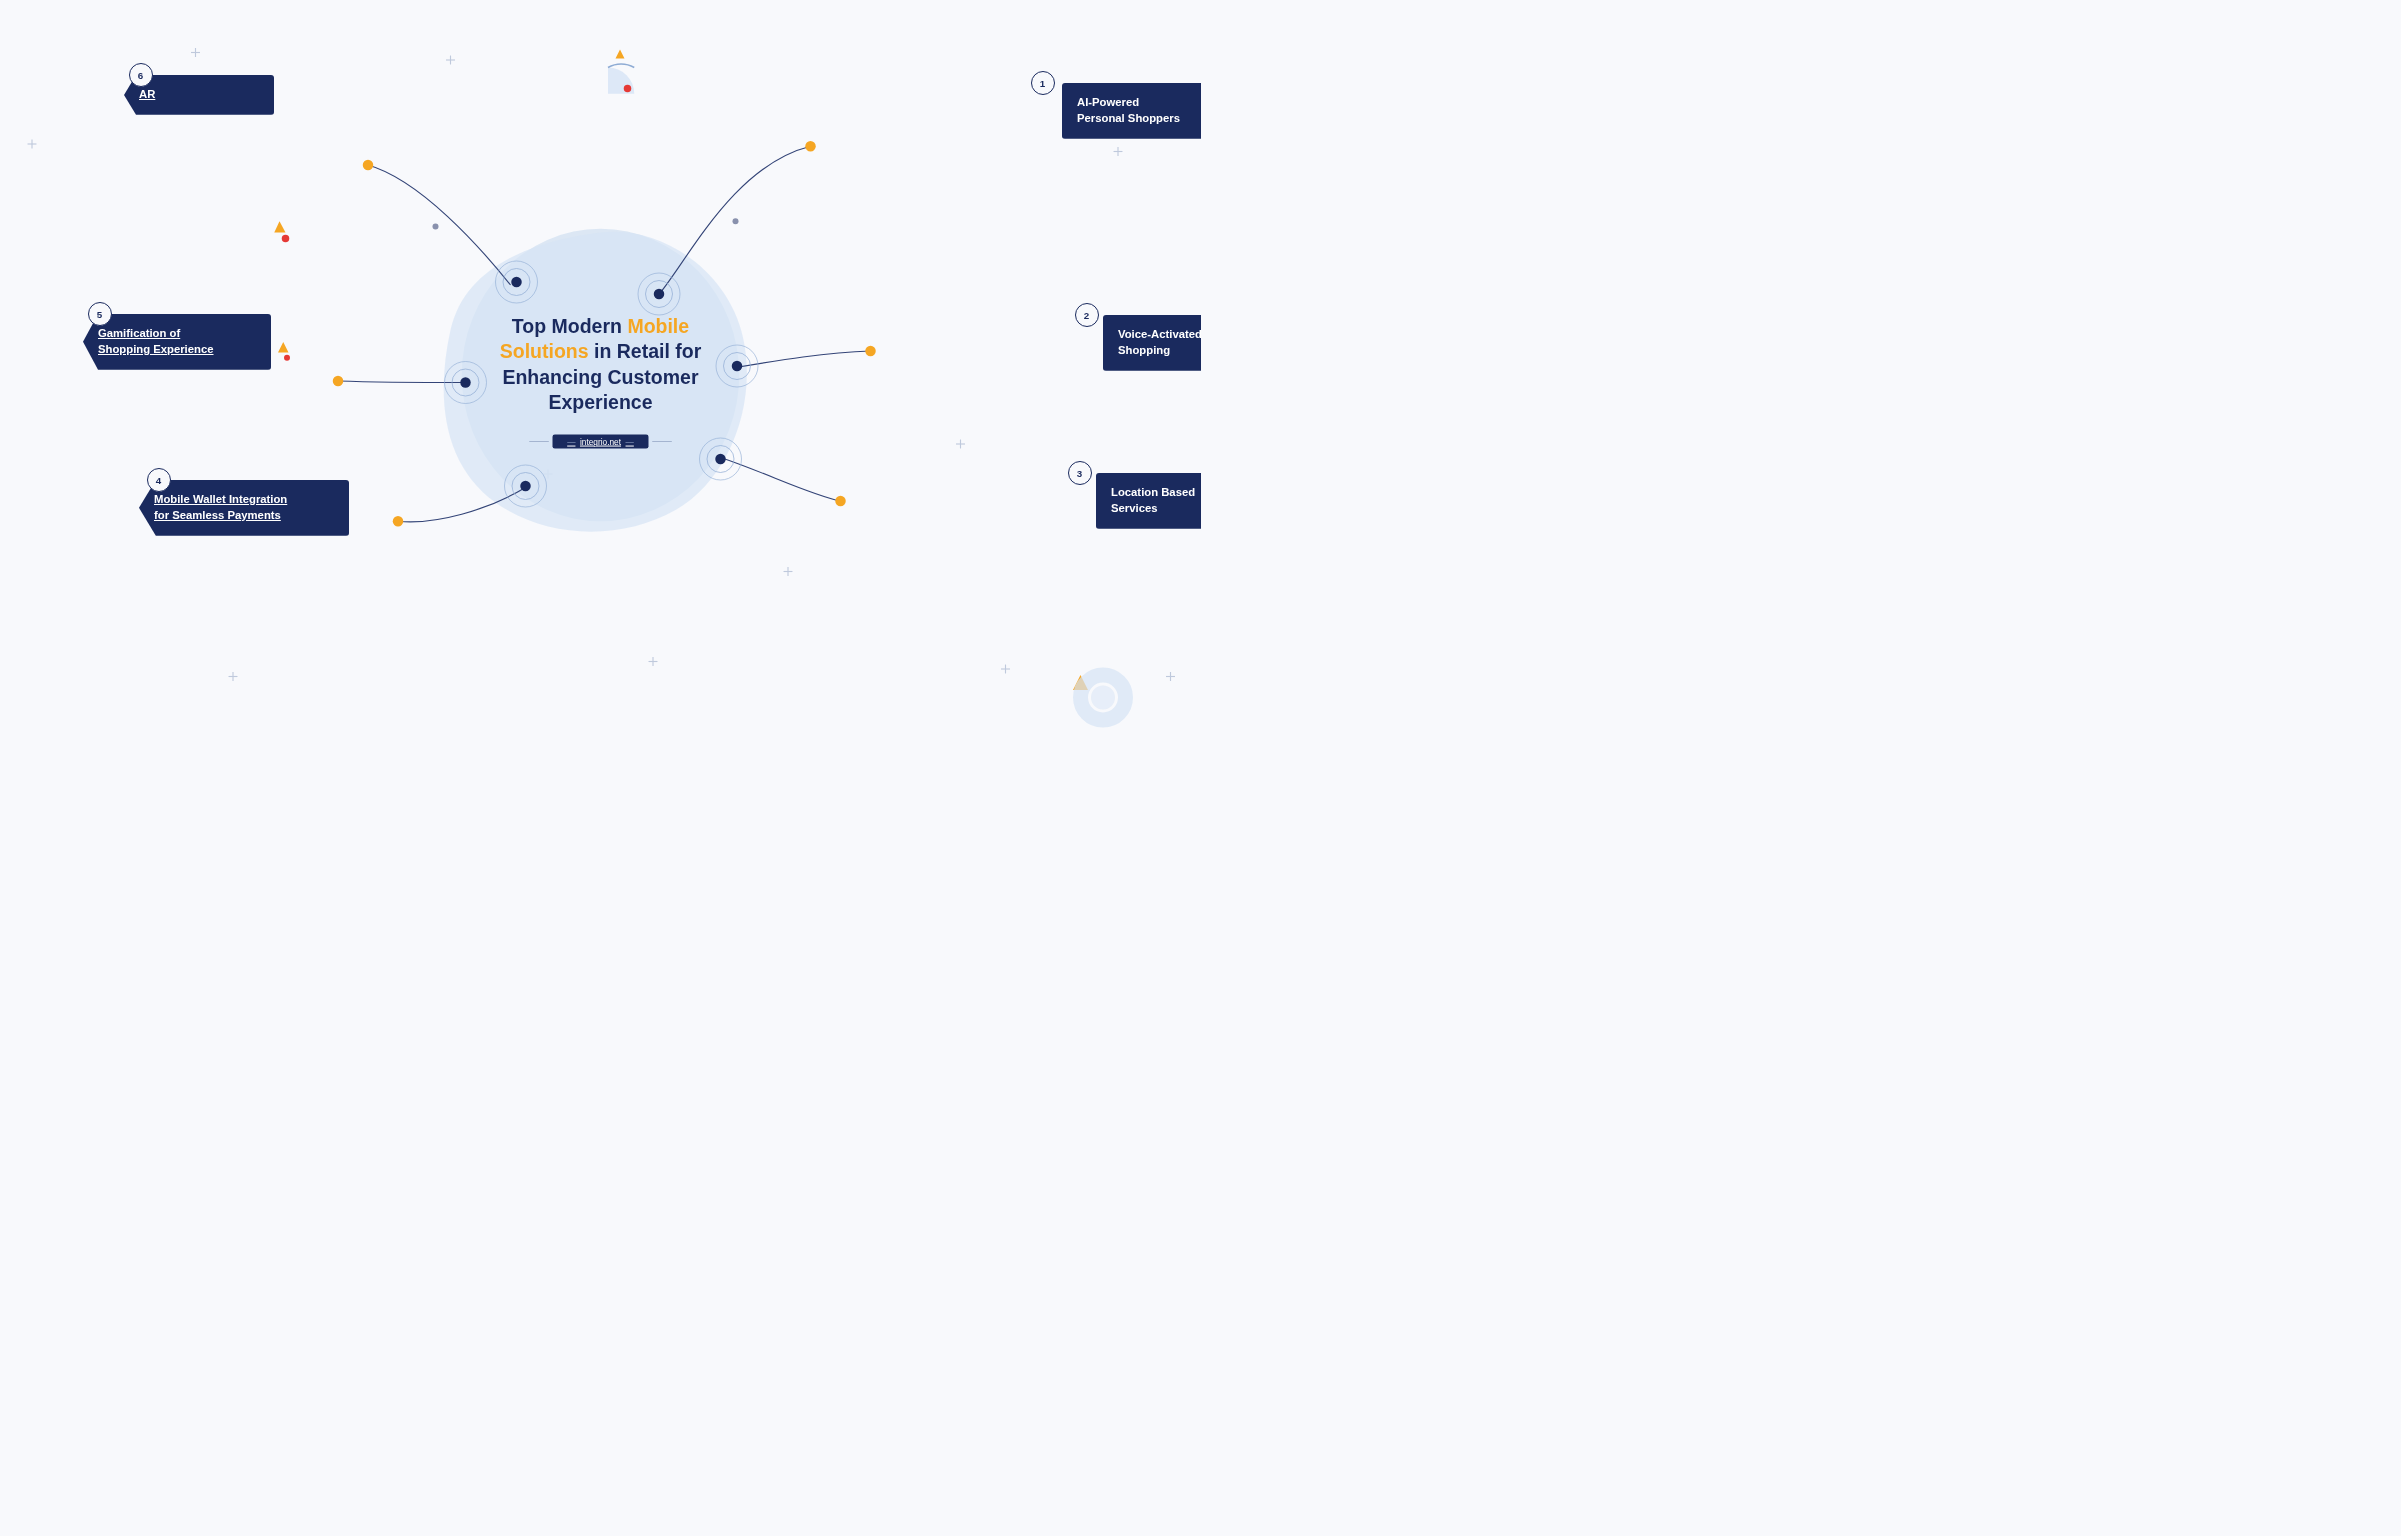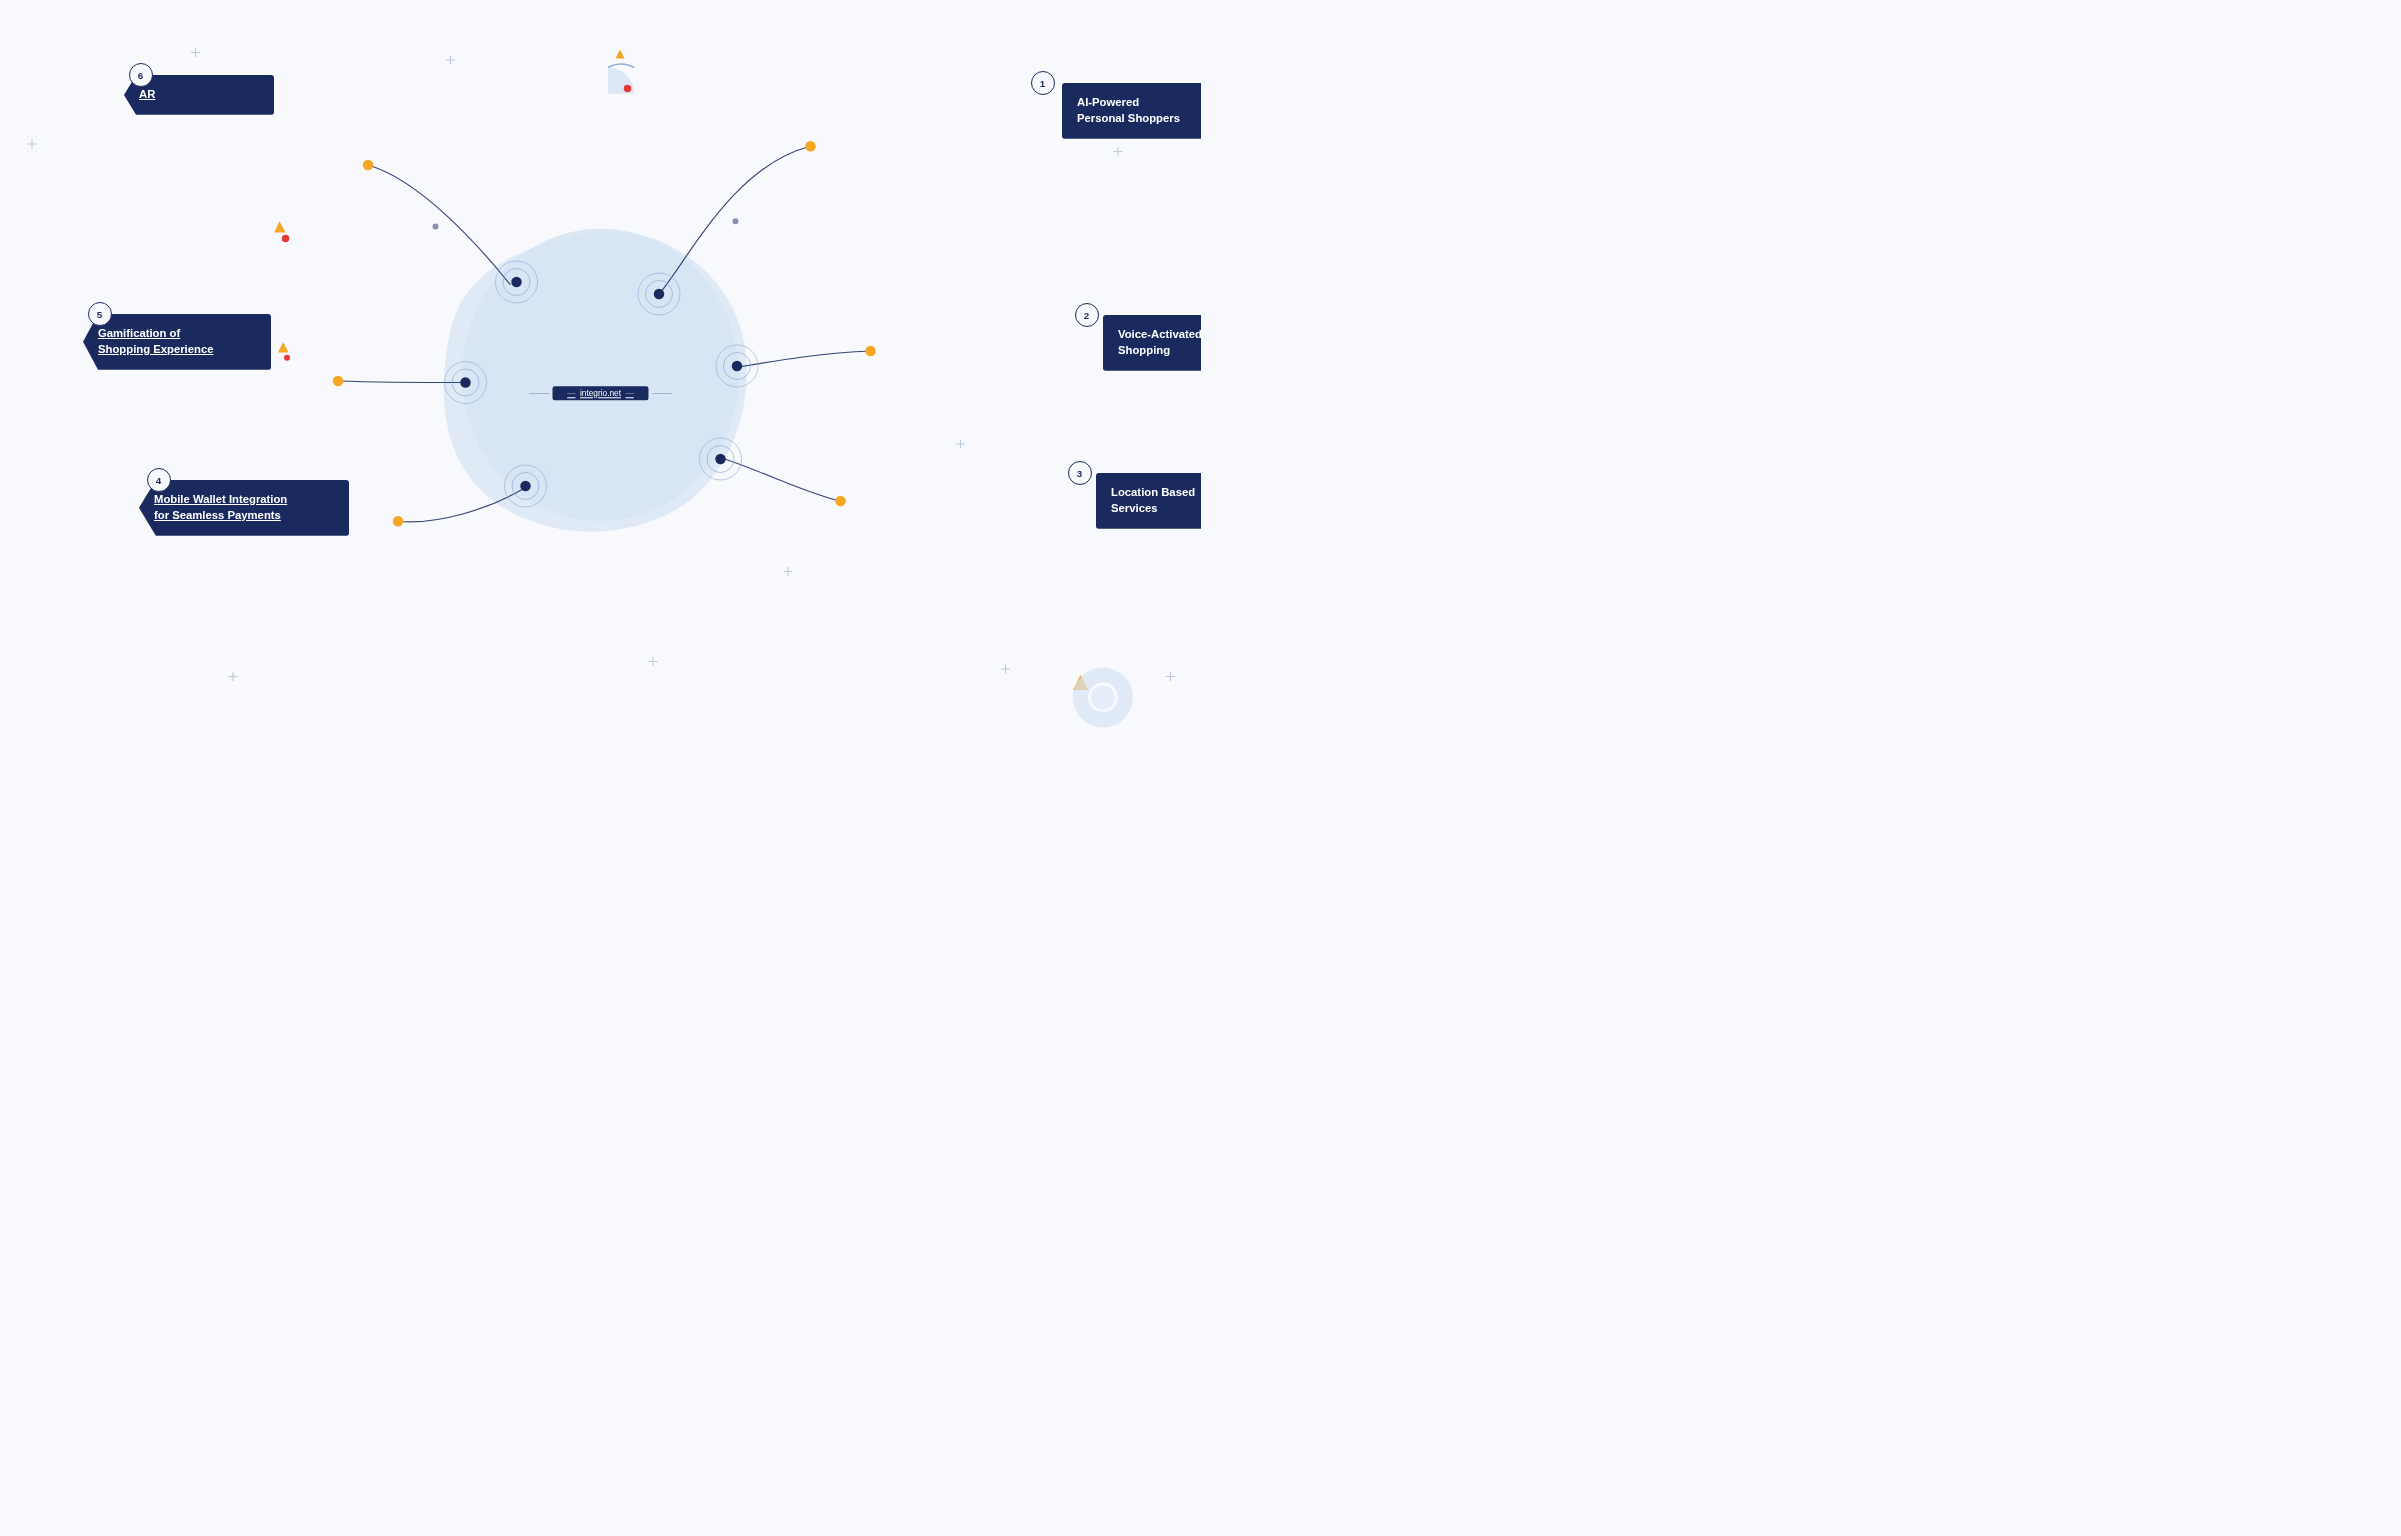--- a/index.html
+++ b/index.html
@@ -211,20 +211,23 @@
 
     <circle cx="450" cy="508" r="7" fill="#f5a623"></circle>
 
     <circle cx="580" cy="302" r="4" fill="#1a2a5e" opacity="0.5"></circle>
 
     <circle cx="980" cy="295" r="4" fill="#1a2a5e" opacity="0.5"></circle>
 
   </svg>
 
   <div class="center-text">
+    <div class="top-line">
+      Top Modern <span class="orange-word">Mobile<br>Solutions</span> in Retail for<br>Enhancing Customer<br>Experience
+    </div>
     <div style="margin-top:9px">
       <span style="color:#8899bb;font-size:9.8px;">——</span>
       <span class="brand-badge">integrio.net</span>
       <span style="color:#8899bb;font-size:9.8px;">——</span>
     </div>
   </div>
 
   <div style="position:absolute; top:83px; right:139px;">
     <div class="num-badge" style="position:absolute; top:-12px; right:7.5px; z-index:31;">
       <span>1</span>

